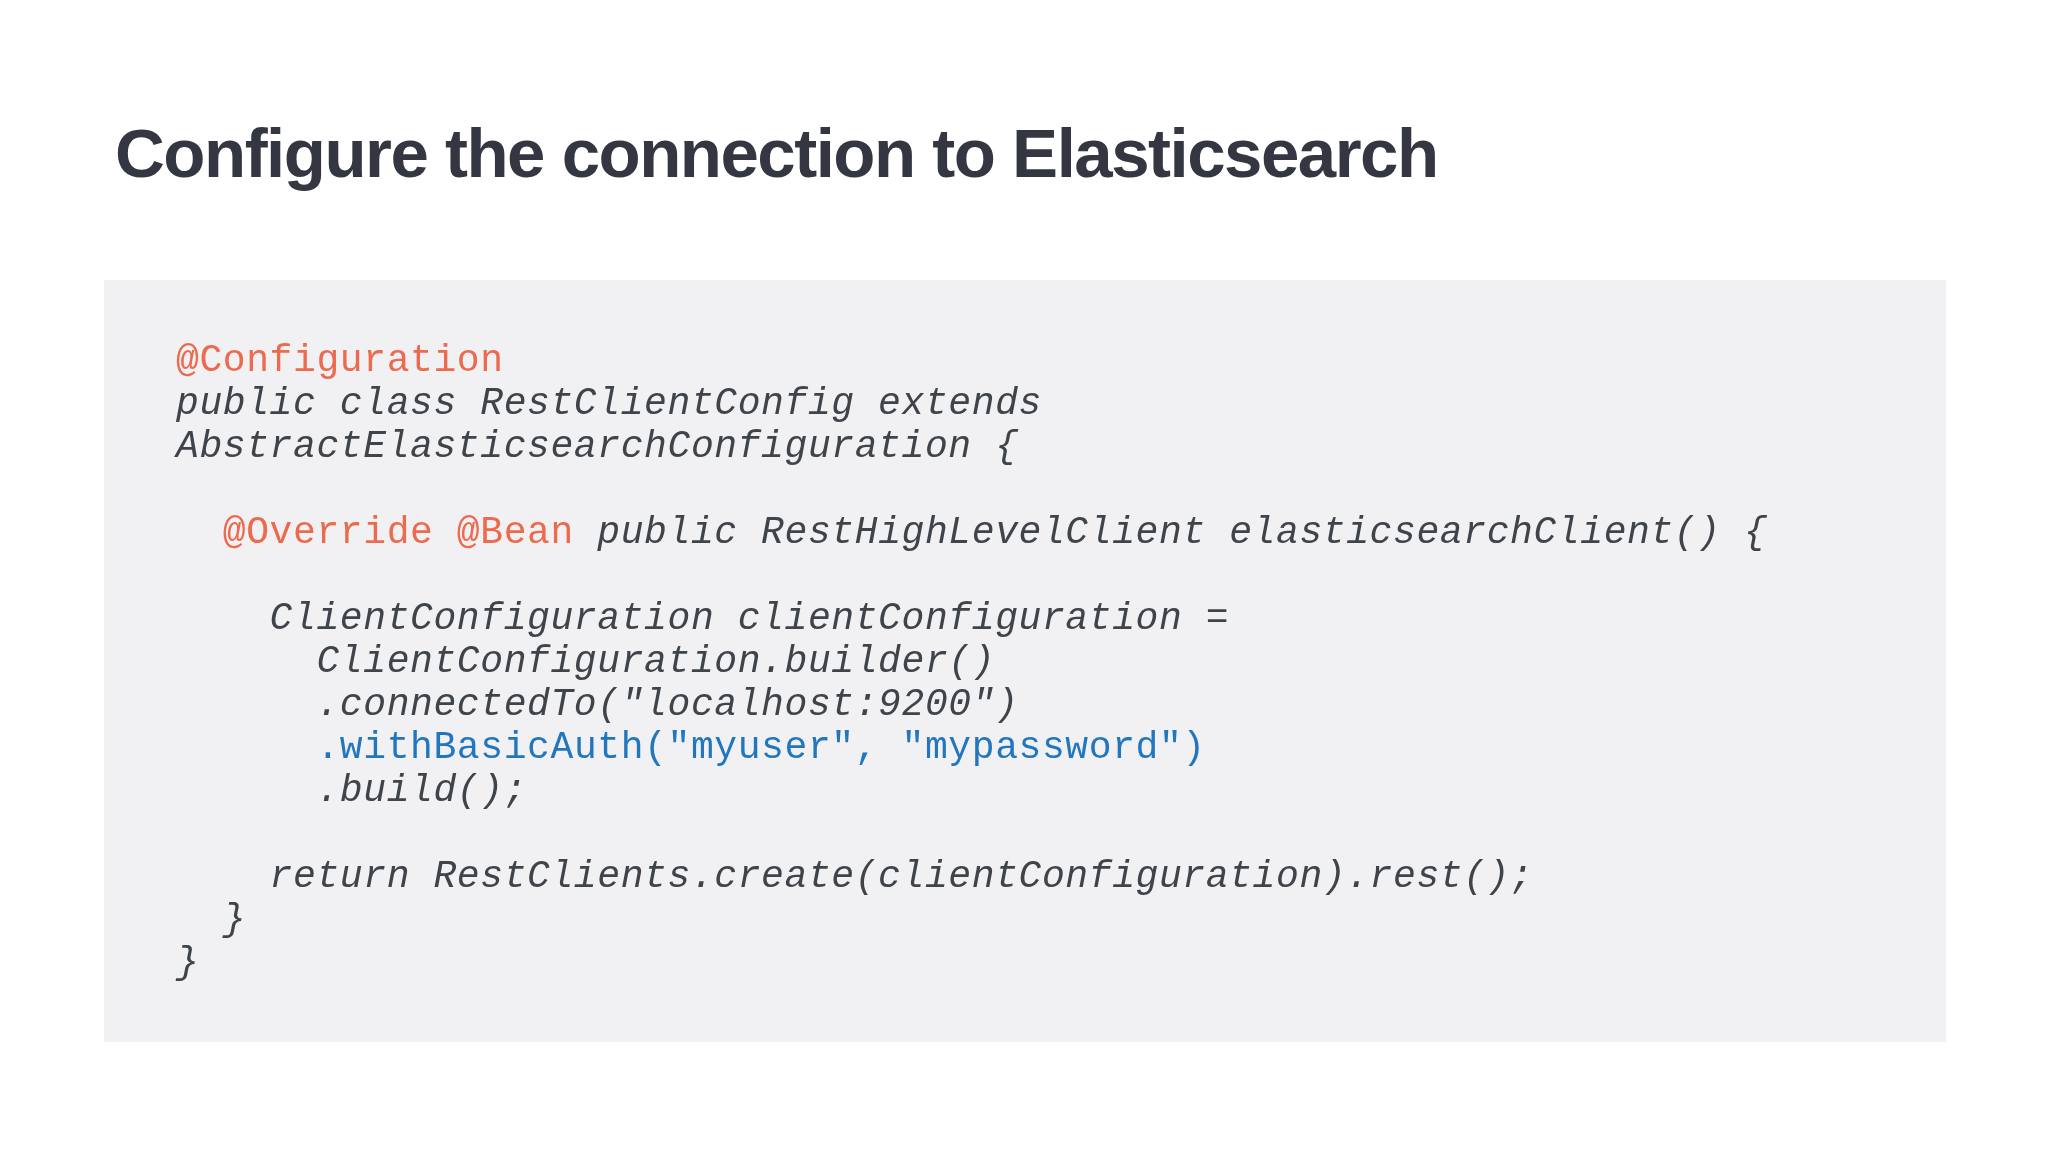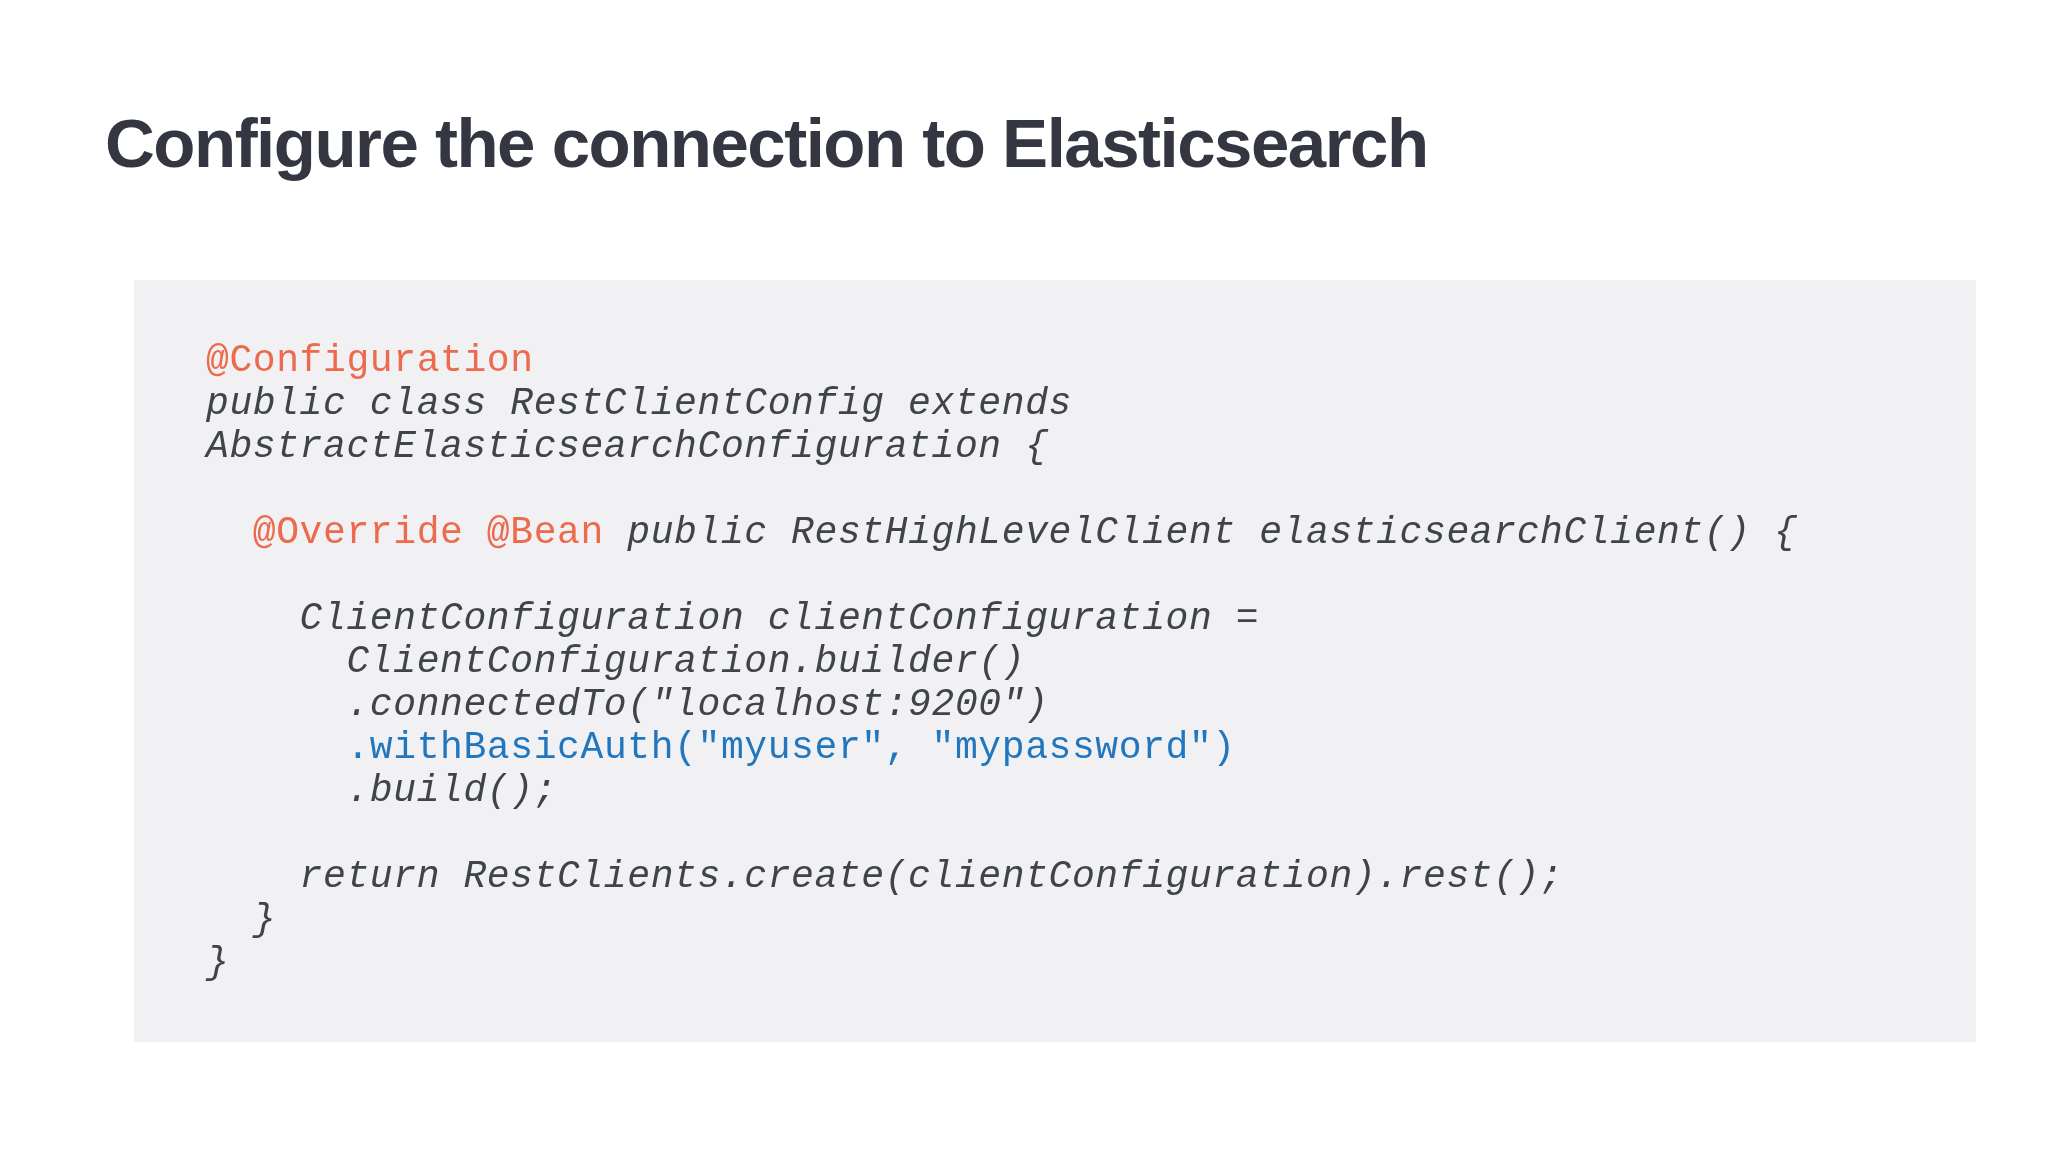--- a/index.html
+++ b/index.html
@@ -12,37 +12,36 @@
     width: 2048px;
     height: 1152px;
     background: var(--page-bg, #ffffff);
     overflow: hidden;
     font-family: "Liberation Sans", sans-serif;
   }
   .title {
     position: absolute;
     left: 99px;
     top: 103px;
-    margin: 6px;
+    margin: 16px;
     font-size: 69px;
     line-height: 1;
     font-weight: 700;
     letter-spacing: -1.5px;
     color: var(--title-color, #343741);
     white-space: nowrap;
   }
   .code-block {
     position: absolute;
     left: 104px;
     top: 280px;
     width: 1842px;
     height: 762px;
     background: var(--code-bg, #f1f1f4);
     box-sizing: border-box;
-    margin-left: 30px;
   }
   .code {
     margin: 0;
     padding: 59px 0 0 72px;
     font-family: "Liberation Mono", monospace;
     font-size: 38px;
     line-height: 43px;
     letter-spacing: 0.6px;
     color: var(--code-text, #3f434a);
   }

